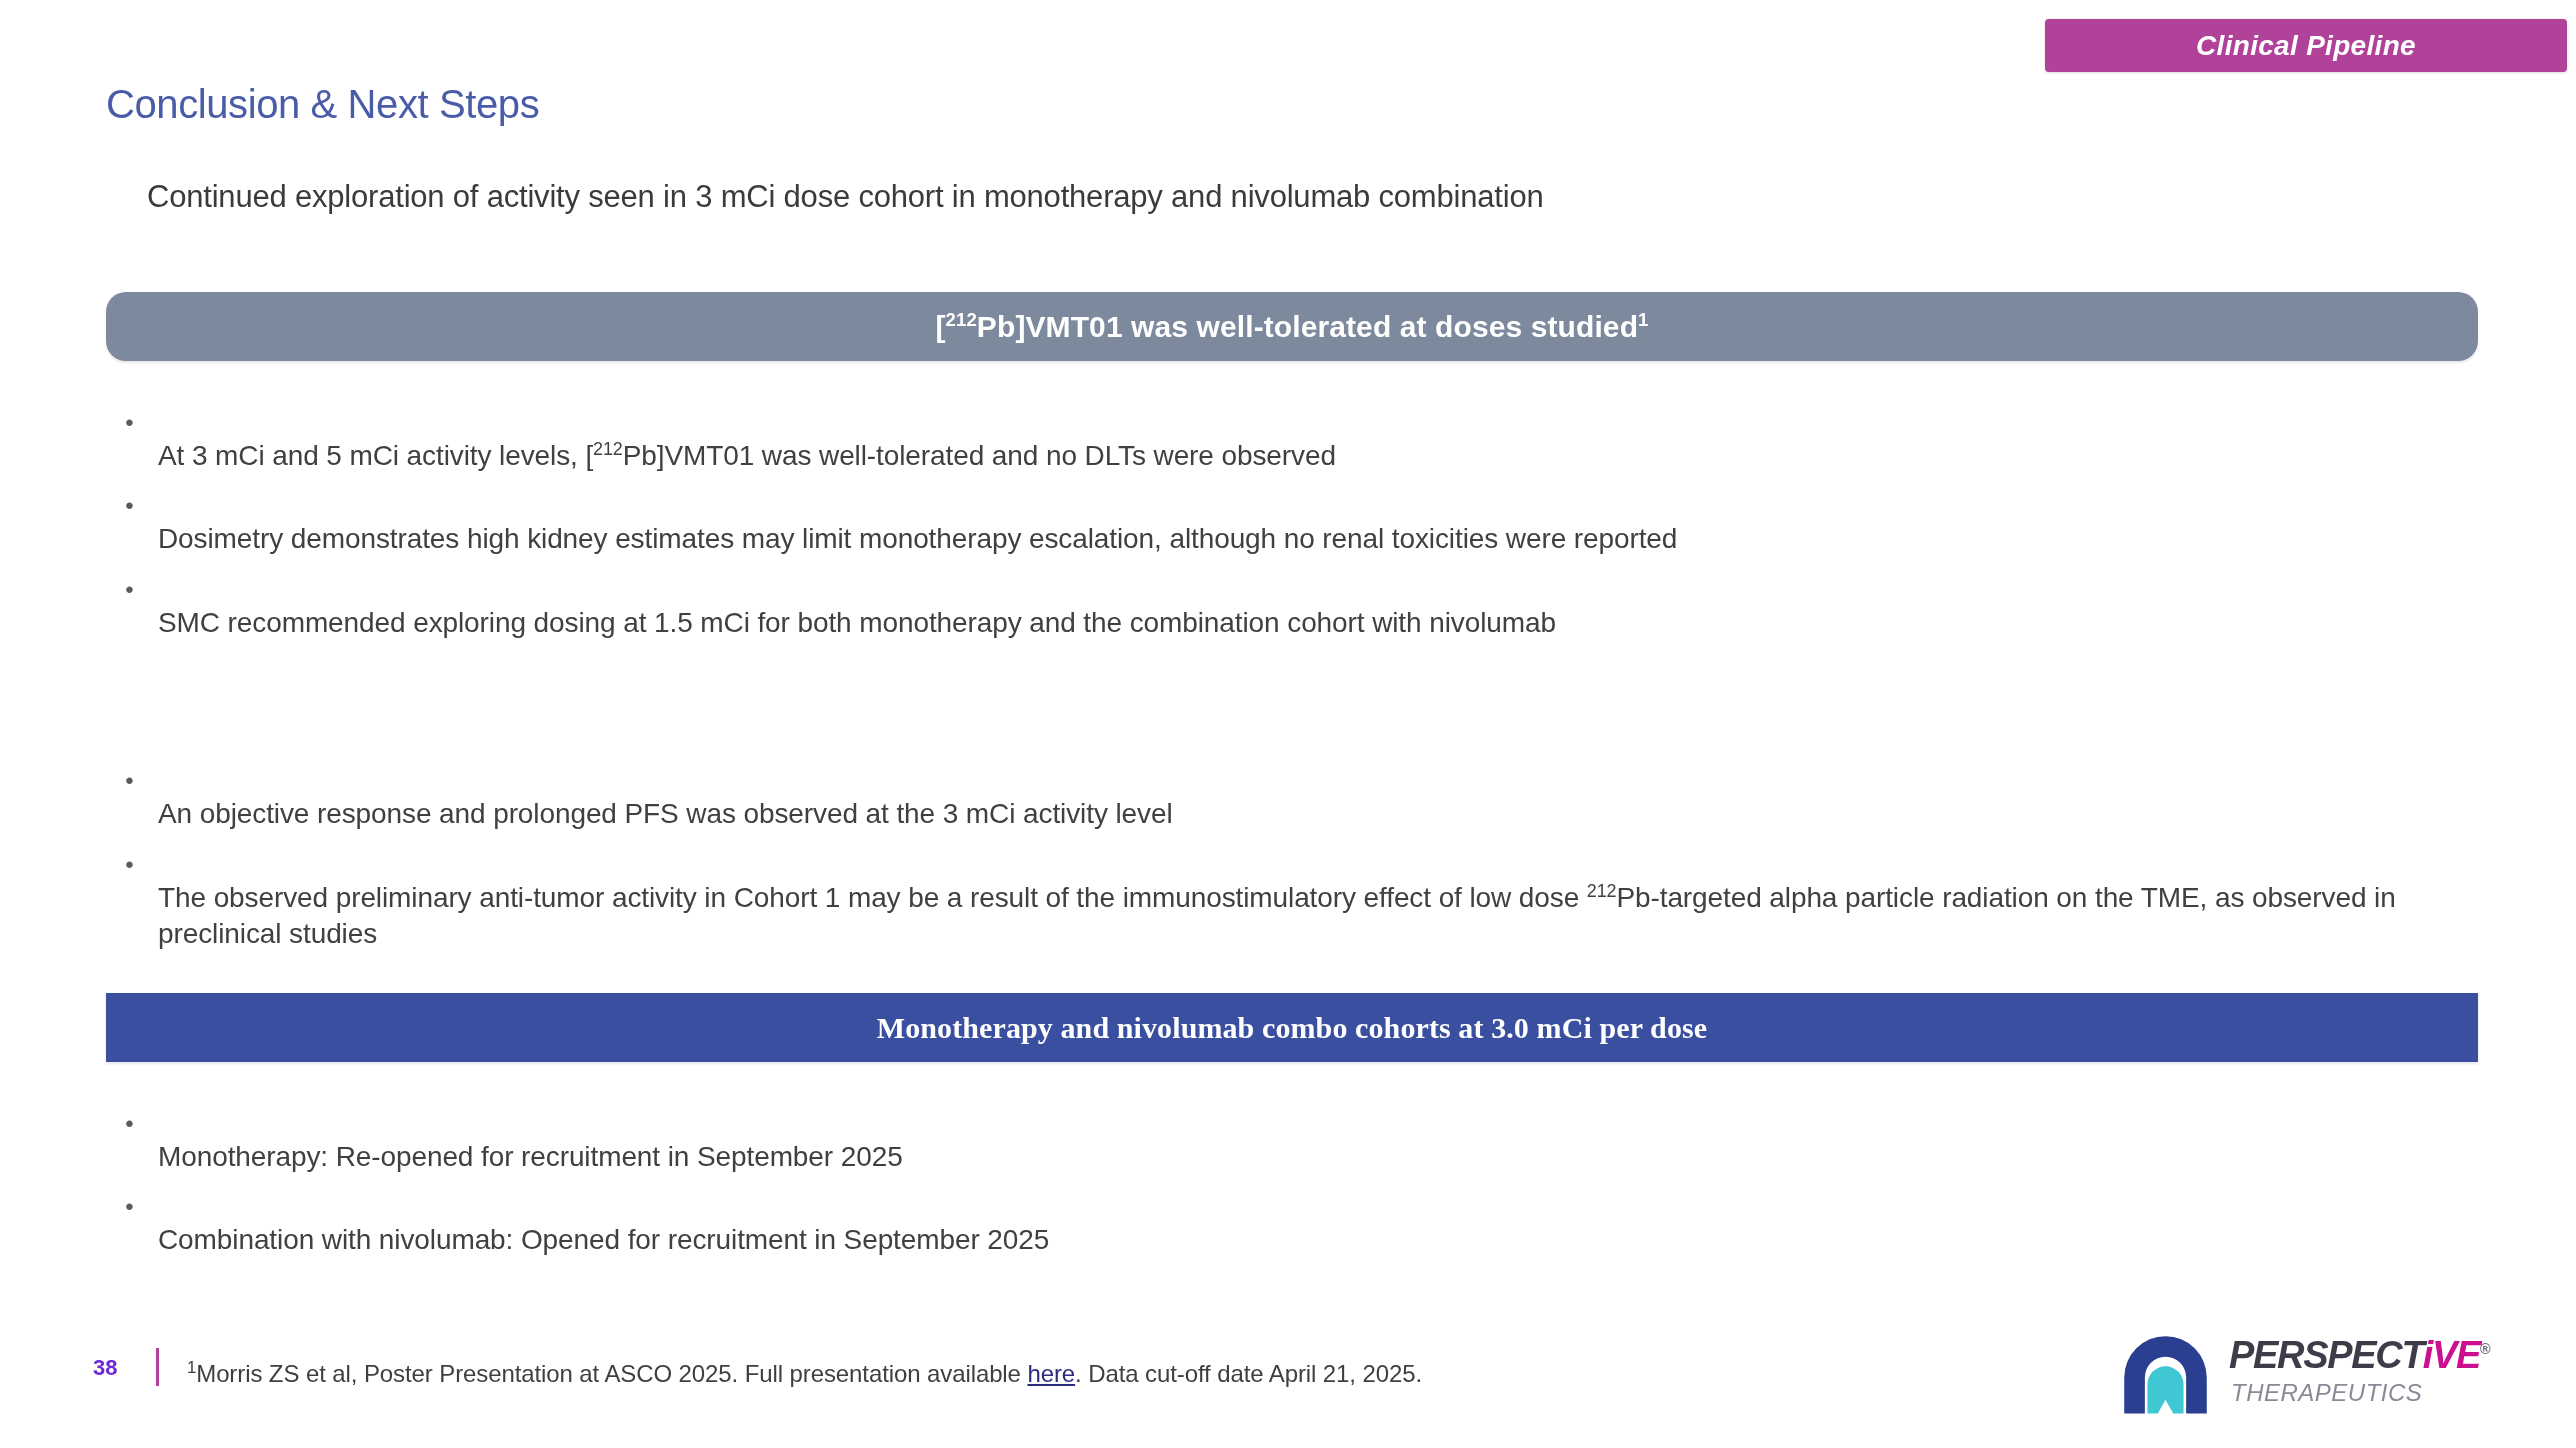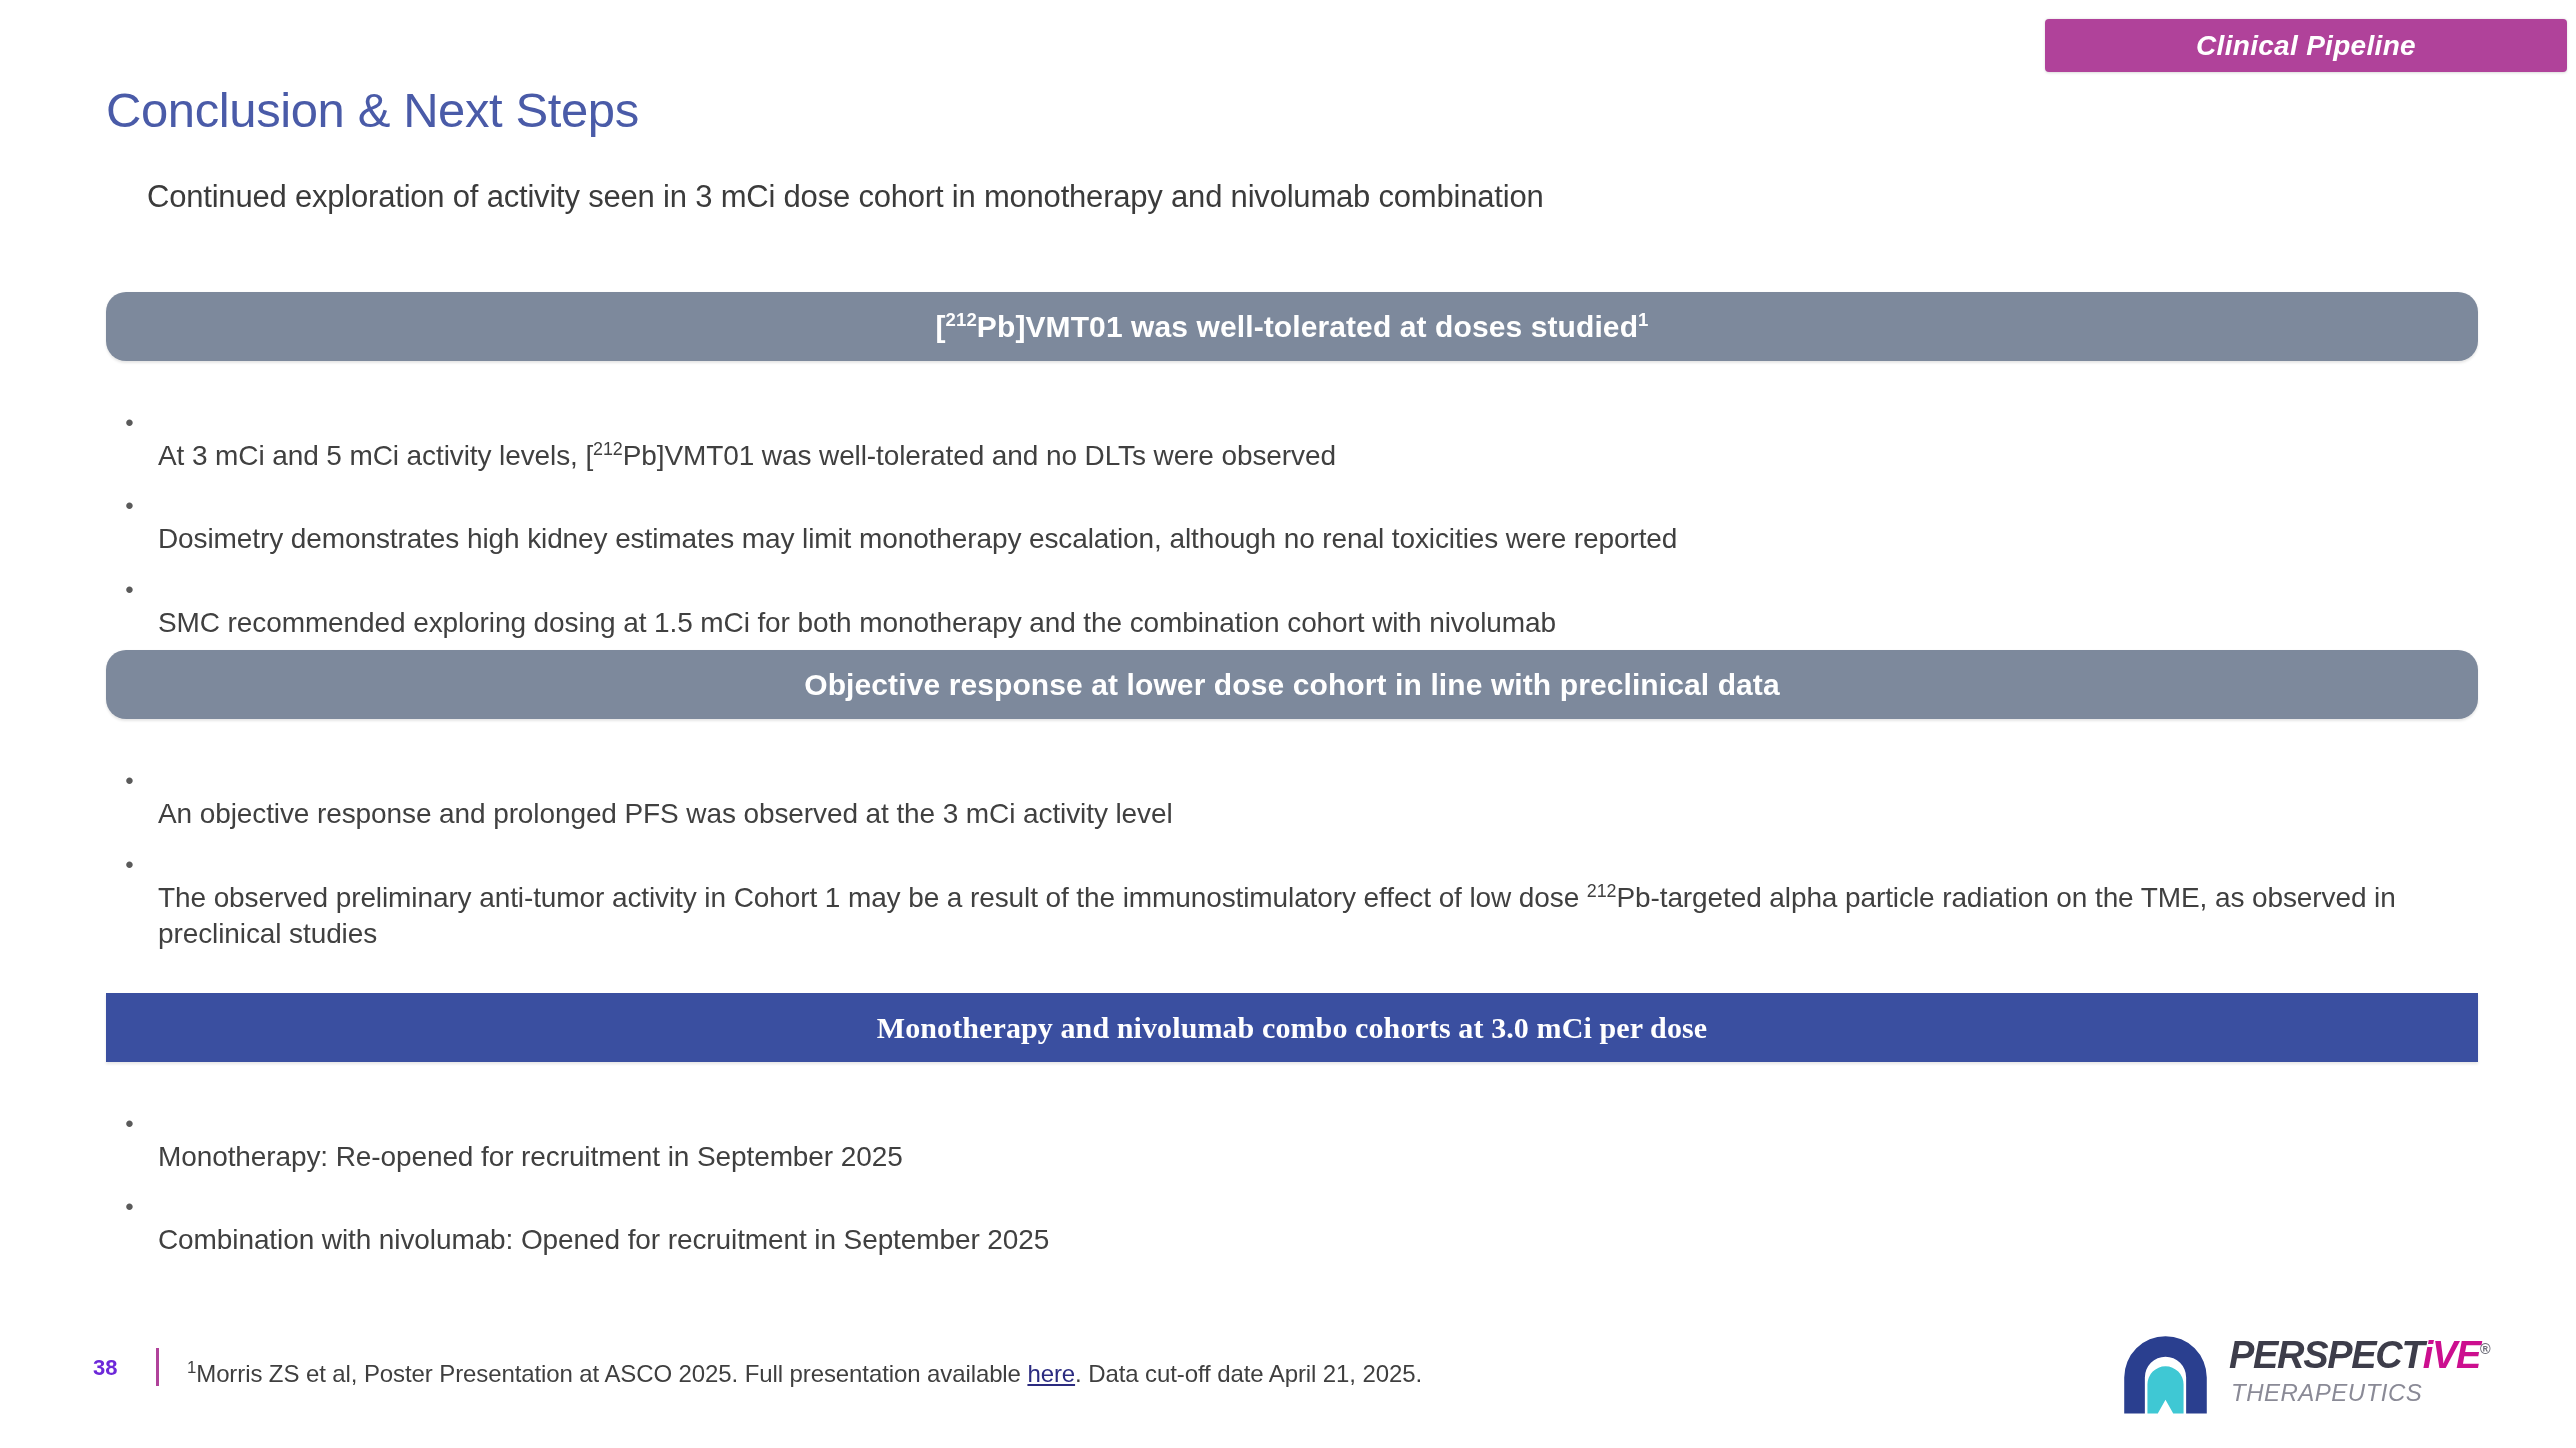--- a/index.html
+++ b/index.html
@@ -44,21 +44,21 @@
     font-weight: bold;
     font-style: italic;
     letter-spacing: 0.3px;
   }
 
   
   .slide-title {
     position: absolute;
     left: 106px;
     top: 82px;
-    font-size: 49px;
+    font-size: 40px;
     color: #4a5ba8;
     font-weight: normal;
     letter-spacing: -0.4px;
     white-space: nowrap;
   }
   .slide-subtitle {
     position: absolute;
     left: 108px;
     top: 179px;
     font-size: 31px;
@@ -238,23 +238,20 @@
   <div class="bullet" id="b1-2">
     <span class="dot">•</span>
     <span class="btext">Dosimetry demonstrates high kidney estimates may limit monotherapy escalation, although no renal toxicities were reported</span>
   </div>
 
   <div class="bullet" id="b1-3">
     <span class="dot">•</span>
     <span class="btext">SMC recommended exploring dosing at 1.5 mCi for both monotherapy and the combination cohort with nivolumab</span>
   </div>
 
-  <div class="section-bar gray" id="bar-2">
-    <div class="bar-text">Objective response at lower dose cohort in line with preclinical data</div>
-  </div>
 
   <div class="bullet" id="b2-1">
     <span class="dot">•</span>
     <span class="btext">An objective response and prolonged PFS was observed at the 3 mCi activity level</span>
   </div>
 
   <div class="bullet" id="b2-2">
     <span class="dot">•</span>
     <span class="btext"><span>The observed preliminary anti-tumor activity in Cohort 1 may be a result of the immunostimulatory effect of low dose </span><sup>212</sup><span>Pb-targeted alpha particle radiation on the TME, as observed in preclinical studies</span></span>
   </div>

